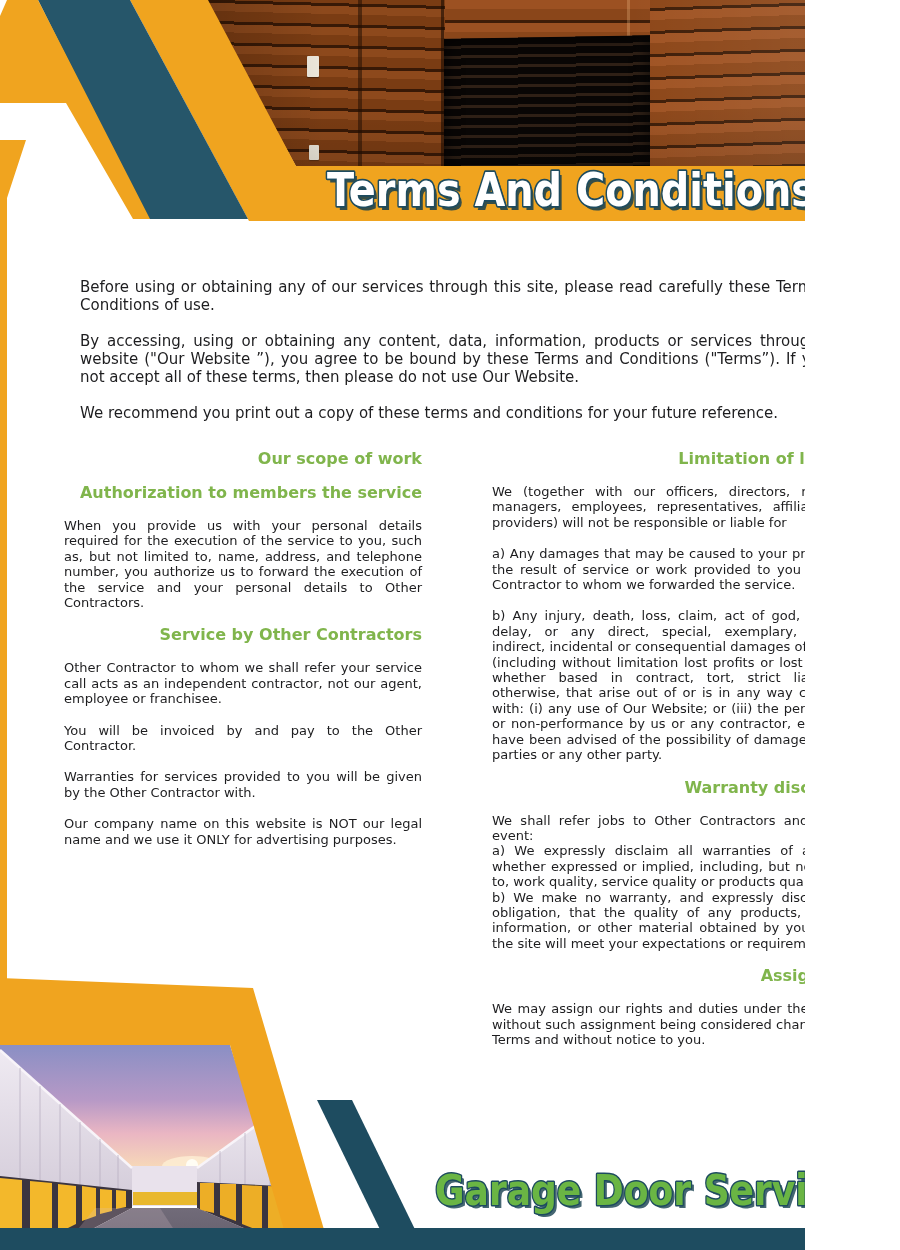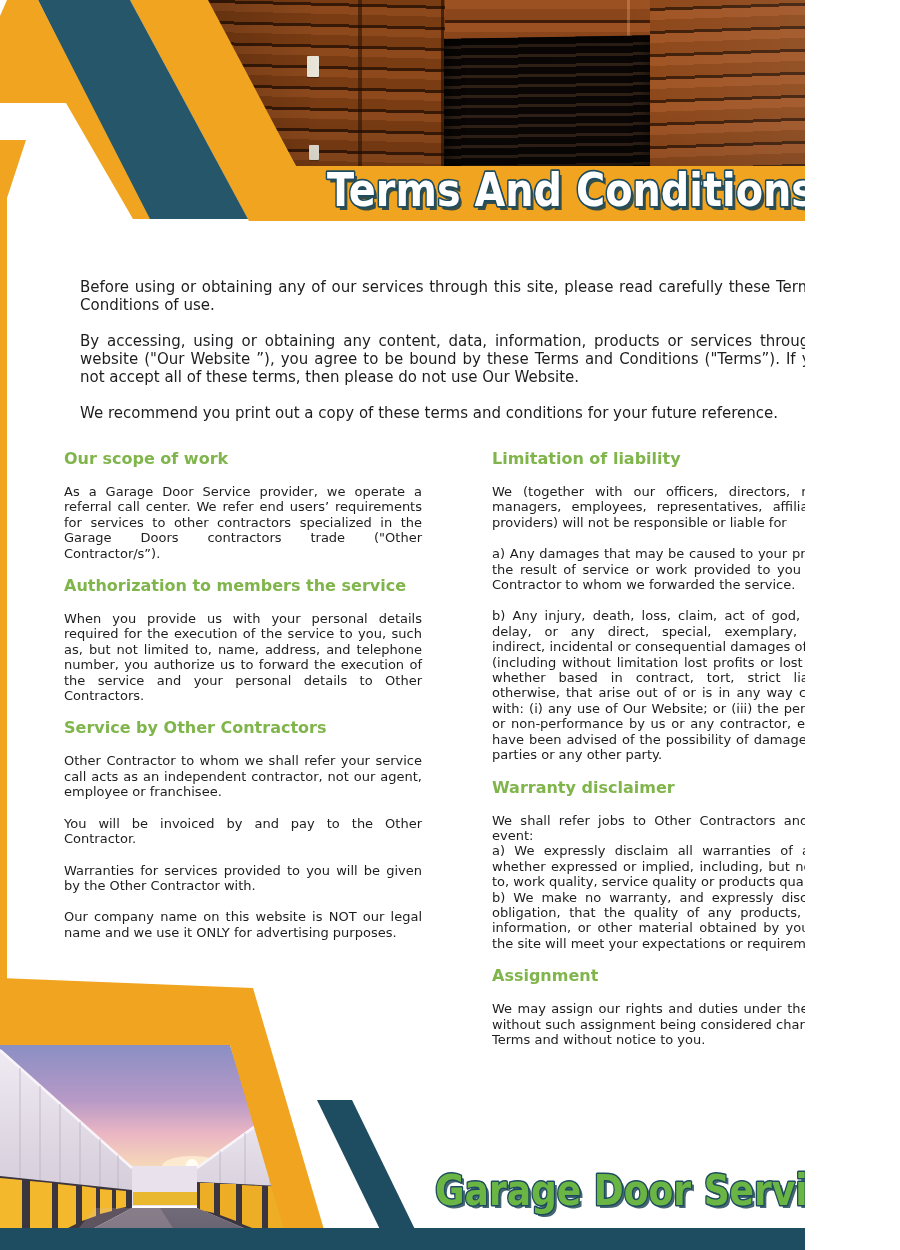--- a/index.html
+++ b/index.html
@@ -42,21 +42,21 @@
 
   
   .intro{position:absolute;left:80px;top:278px;width:774px;color:#1d1d1f;
     font-size:15px;line-height:18px;text-align:justify;}
   .intro p{margin:0 0 18px 0;}
 
   
   .col{position:absolute;top:450px;color:#1d1d1f;font-size:13px;line-height:15.4px;text-align:justify;}
   .col-left{left:64px;width:358px;}
   .col-right{left:472px;width:375px;margin-left:20px;}
-  .col h2{margin:0 0 16px 0;font-size:16px;line-height:18px;color:#80b54c;font-weight:bold;text-align:left;}
+  .col h2{margin:0 0 16px 0;font-size:16px;line-height:18px;color:#80b54c;font-weight:bold;text-align:right;}
   .col p{margin:0 0 16px 0;white-space:pre-line;}
 
   
   .ftr-svg{position:absolute;left:0;top:940px;}
   .logo-text{font-family:"DejaVu Sans","Liberation Sans",sans-serif;font-weight:bold;font-size:43px;}
 </style>
 </head>
 <body>
 
 <div class="page">
@@ -87,21 +87,20 @@
   <div class="stripe-right"></div>
 
   <div class="intro">
     <p>Before using or obtaining any of our services through this site, please read carefully these Terms and Conditions of use.</p>
     <p>By accessing, using or obtaining any content, data, information, products or services through this website ("Our Website ”), you agree to be bound by these Terms and Conditions ("Terms”). If you do not accept all of these terms, then please do not use Our Website.</p>
     <p>We recommend you print out a copy of these terms and conditions for your future reference.</p>
   </div>
 
   <div class="col col-left">
     <h2>Our scope of work</h2>
-    <p>As a Garage Door Service provider, we operate a referral call center. We refer end users’ requirements for services to other contractors specialized in the Garage Doors contractors trade ("Other Contractor/s”).</p>
     <h2>Authorization to members the service</h2>
     <p>When you provide us with your personal details required for the execution of the service to you, such as, but not limited to, name, address, and telephone number, you authorize us to forward the execution of the service and your personal details to Other Contractors.</p>
     <h2>Service by Other Contractors</h2>
     <p>Other Contractor to whom we shall refer your service call acts as an independent contractor, not our agent, employee or franchisee.</p>
     <p>You will be invoiced by and pay to the Other Contractor.</p>
     <p>Warranties for services provided to you will be given by the Other Contractor with.</p>
     <p>Our company name on this website is NOT our legal name and we use it ONLY for advertising purposes.</p>
   </div>
 
   <div class="col col-right">

